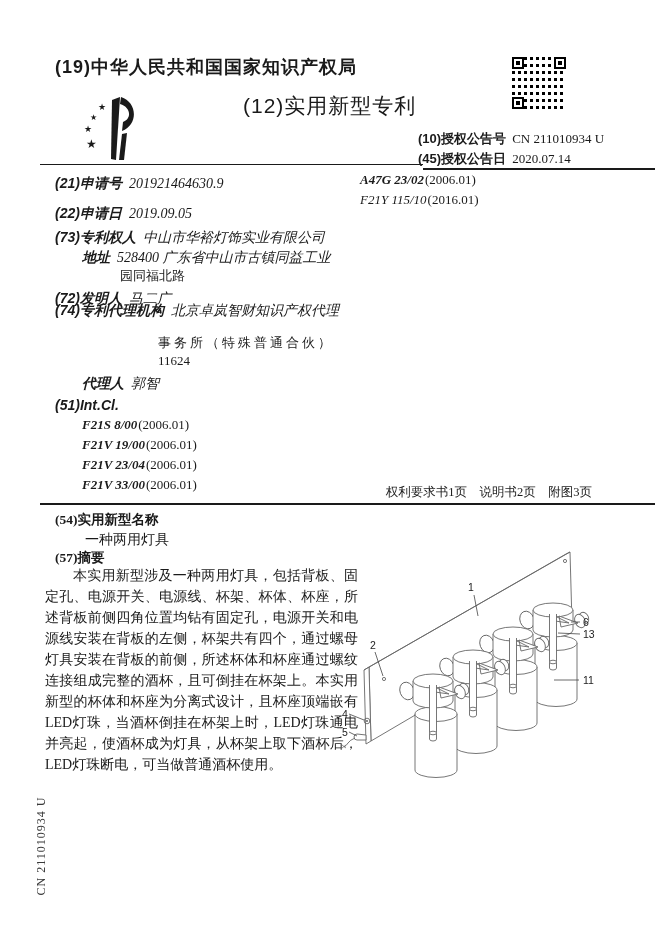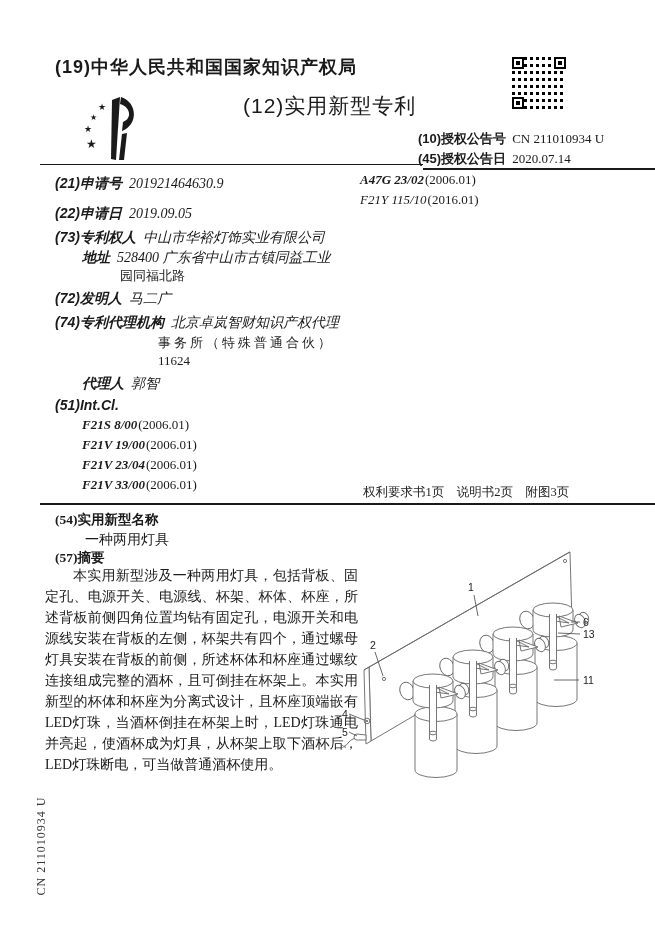--- a/index.html
+++ b/index.html
@@ -24,21 +24,21 @@
   .bib-row { font-size:14px;font-style:italic; }
   .bib-row .lbl { font-family:"Liberation Sans",sans-serif; font-weight:700; }
   .bib-row .val { margin-left:7px; }
   .cont { font-size:13px; }
   .spread { letter-spacing:3px; }
 
   .ipc-line { font-size:13px; }
   .ipc-code { font-style:italic; font-weight:600; }
   .ipc-year { margin-left:1px; }
 
-  .pages-info { left:340px; top:484px; width:252px; text-align:center; font-size:12.5px; }
+  .pages-info { left:340px; top:484px; width:252px; text-align:right; font-size:12.5px; }
 
   .sec-label { font-family:Liberation Serif, serif; font-weight:700; font-size:13.5px; }
   .invention-title { font-size:14px; }
 
   .abstract {
     position:absolute; left:45px; top:565px; width:313px;
     font-size:14px; line-height:21px; text-align:justify; text-indent:2em;
     white-space:normal;
   }
 
@@ -110,21 +110,21 @@
   <div class="abs bib-row" style="left:55px; top:229px;">
     <span class="lbl">(73)专利权人</span><span class="val">中山市华裕灯饰实业有限公司</span>
   </div>
   <div class="abs bib-row" style="left:82px; top:249px;">
     <span class="lbl">地址</span><span class="val">528400 广东省中山市古镇同益工业</span>
   </div>
   <div class="abs cont" style="left:120px; top:267px;">园同福北路</div>
   <div class="abs bib-row" style="left:55px; top:290px;">
     <span class="lbl">(72)发明人</span><span class="val">马二广</span>
   </div>
-  <div class="abs bib-row" style="left:55px; top:314px;">
+  <div class="abs bib-row" style="left:55px; top:302px;">
     <span class="lbl">(74)专利代理机构</span><span class="val">北京卓岚智财知识产权代理</span>
   </div>
   <div class="abs cont spread" style="left:158px; top:334px;">事务所（特殊普通合伙）</div>
   <div class="abs cont" style="left:158px; top:353px;">11624</div>
   <div class="abs bib-row" style="left:82px; top:375px;">
     <span class="lbl">代理人</span><span class="val">郭智</span>
   </div>
   <div class="abs bib-row" style="left:55px; top:397px;">
     <span class="lbl">(51)Int.Cl.</span>
   </div>

